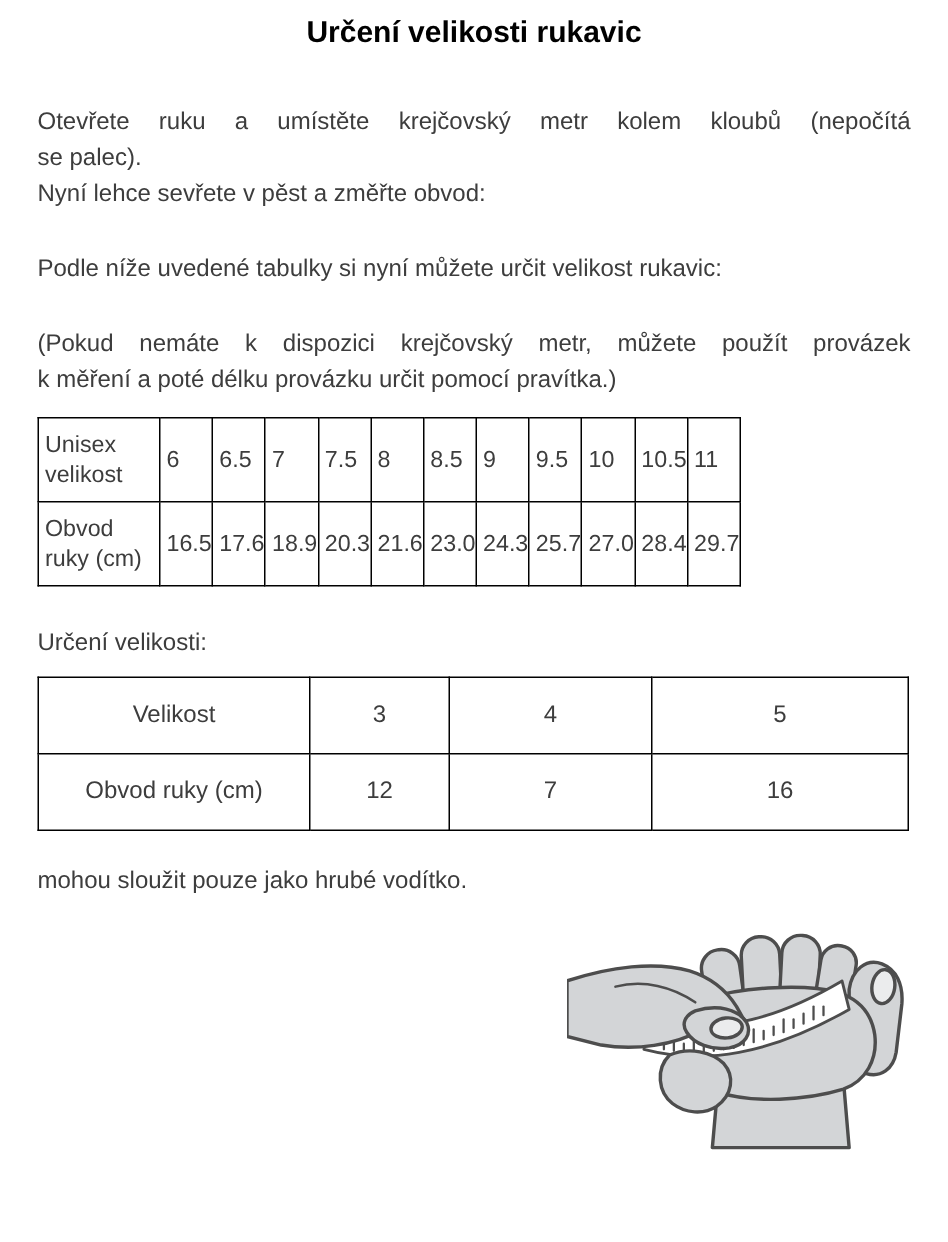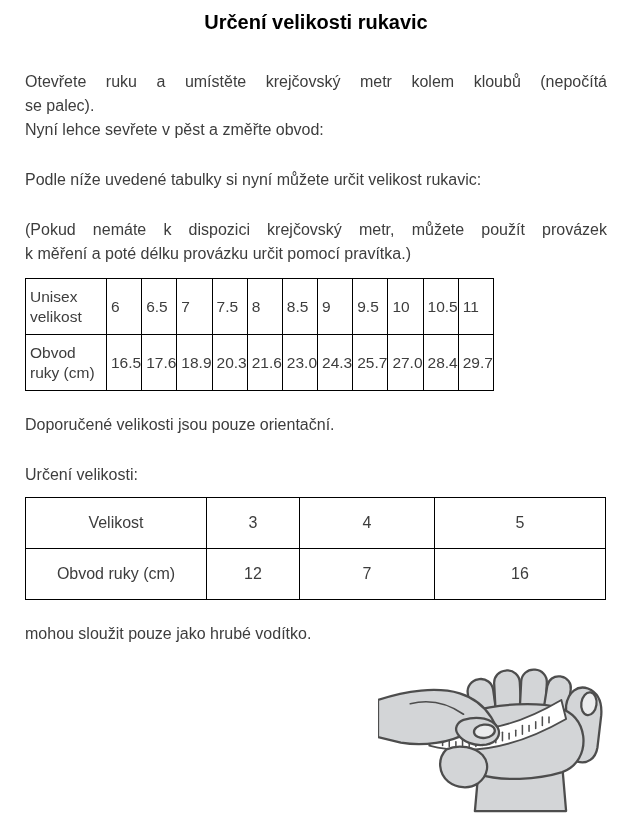--- a/index.html
+++ b/index.html
@@ -87,23 +87,20 @@
         <td>23.0</td>
         <td>24.3</td>
         <td>25.7</td>
         <td>27.0</td>
         <td>28.4</td>
         <td>29.7</td>
       </tr>
     </tbody>
   </table>
 
-  <div class="para p-disclaimer">
-    <span class="line">Doporučené velikosti jsou pouze orientační.</span>
-  </div>
 
   <div class="para p-kids-heading">
     <span class="line">Určení velikosti:</span>
   </div>
 
   <table class="t2">
     <tbody>
       <tr>
         <td class="c0">Velikost</td>
         <td class="c1">3</td>

